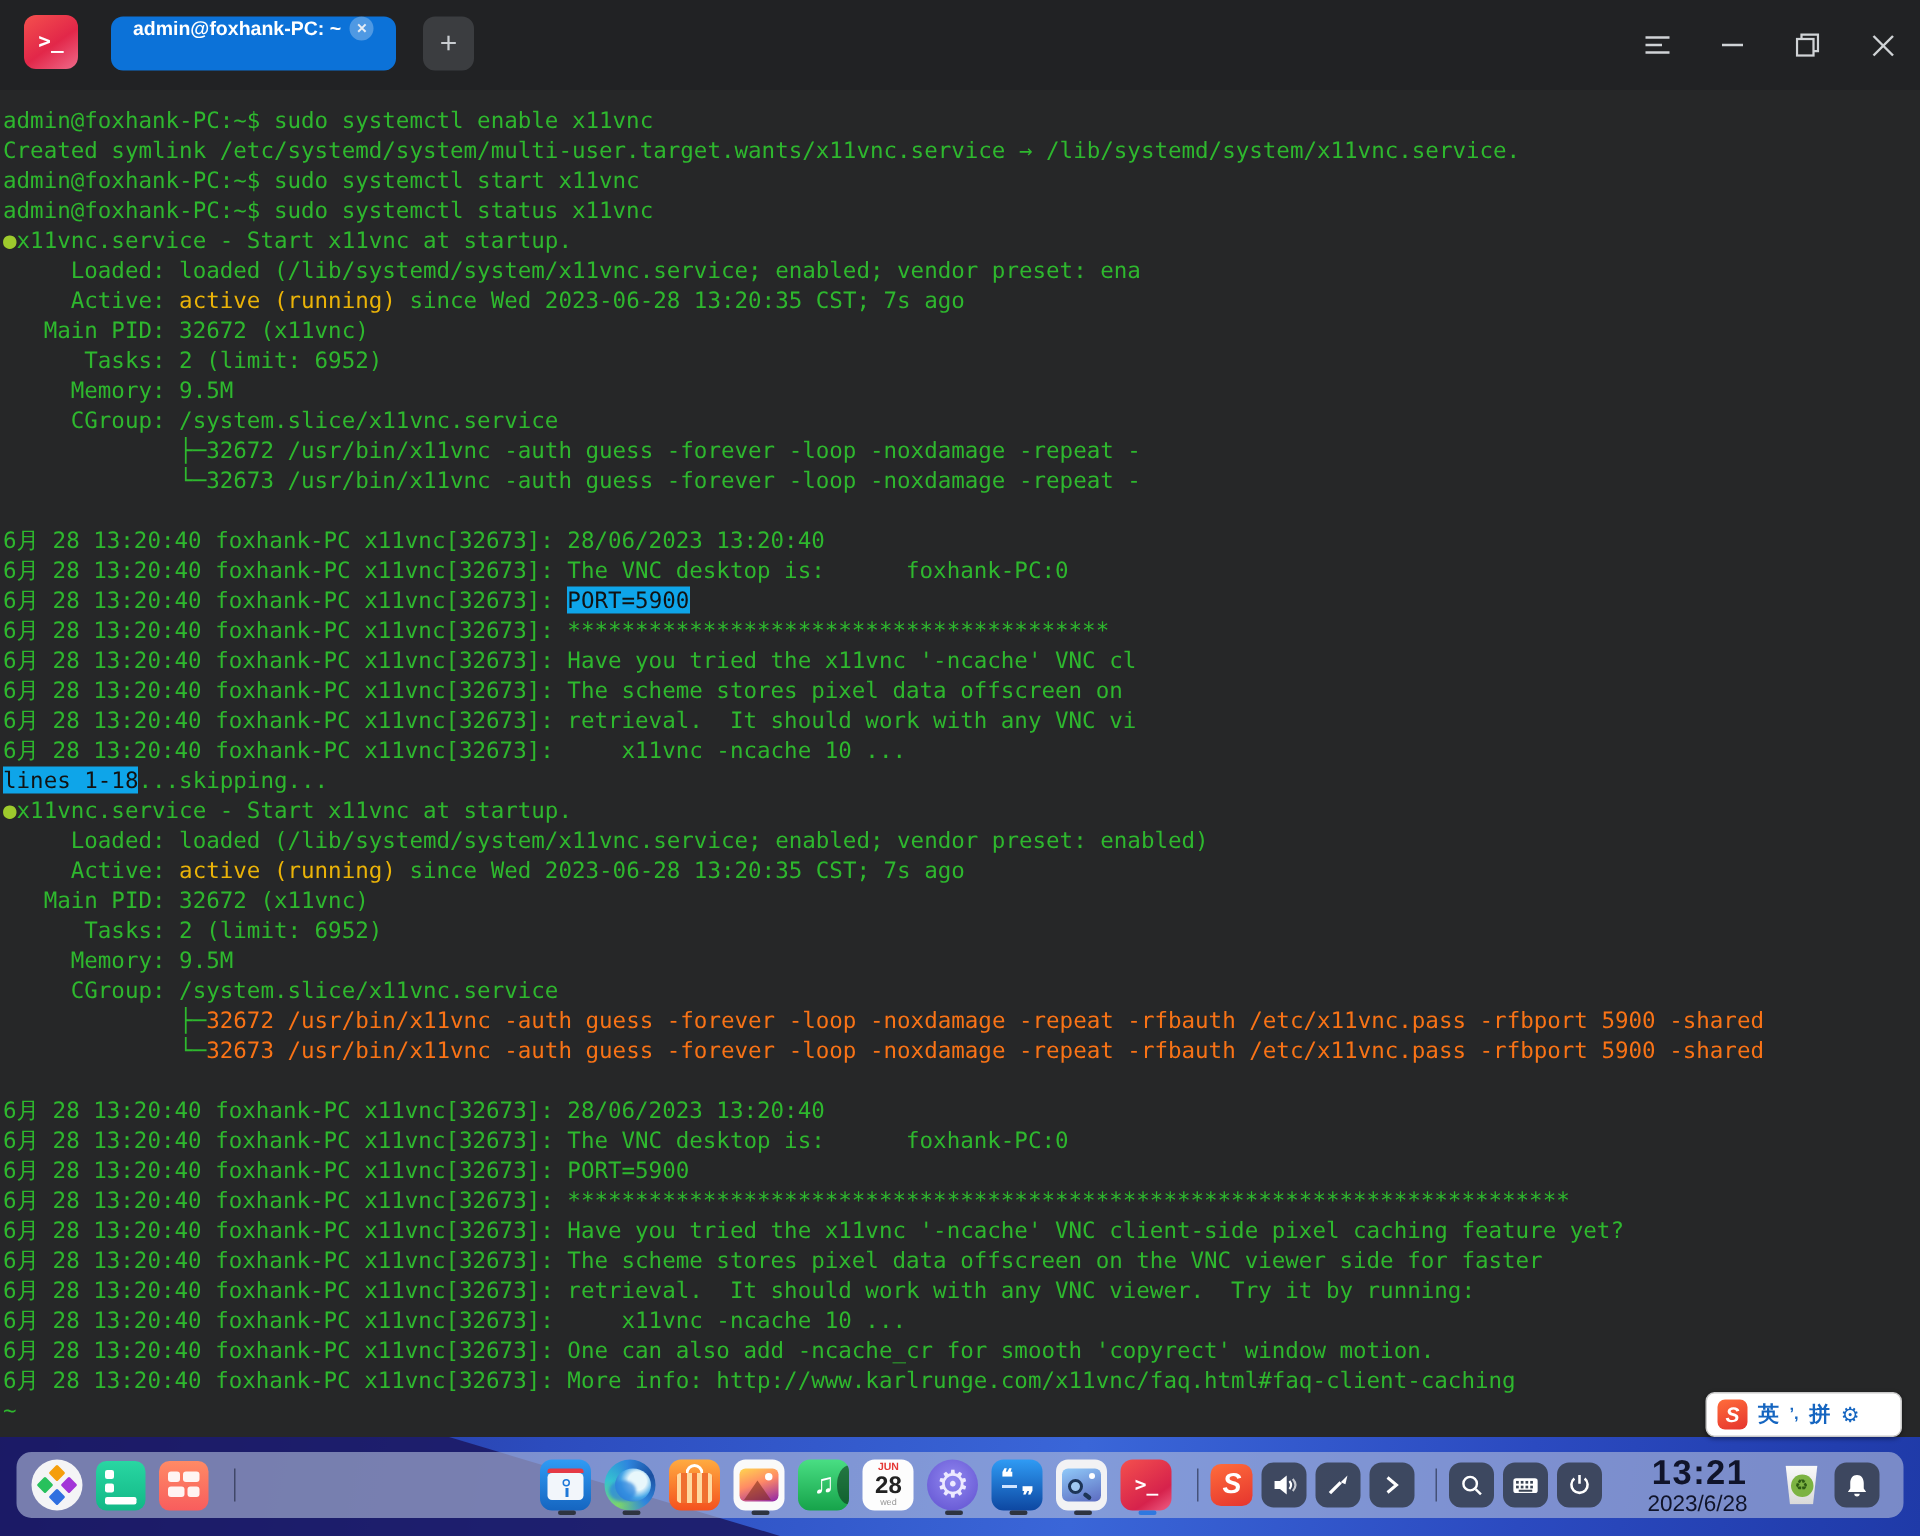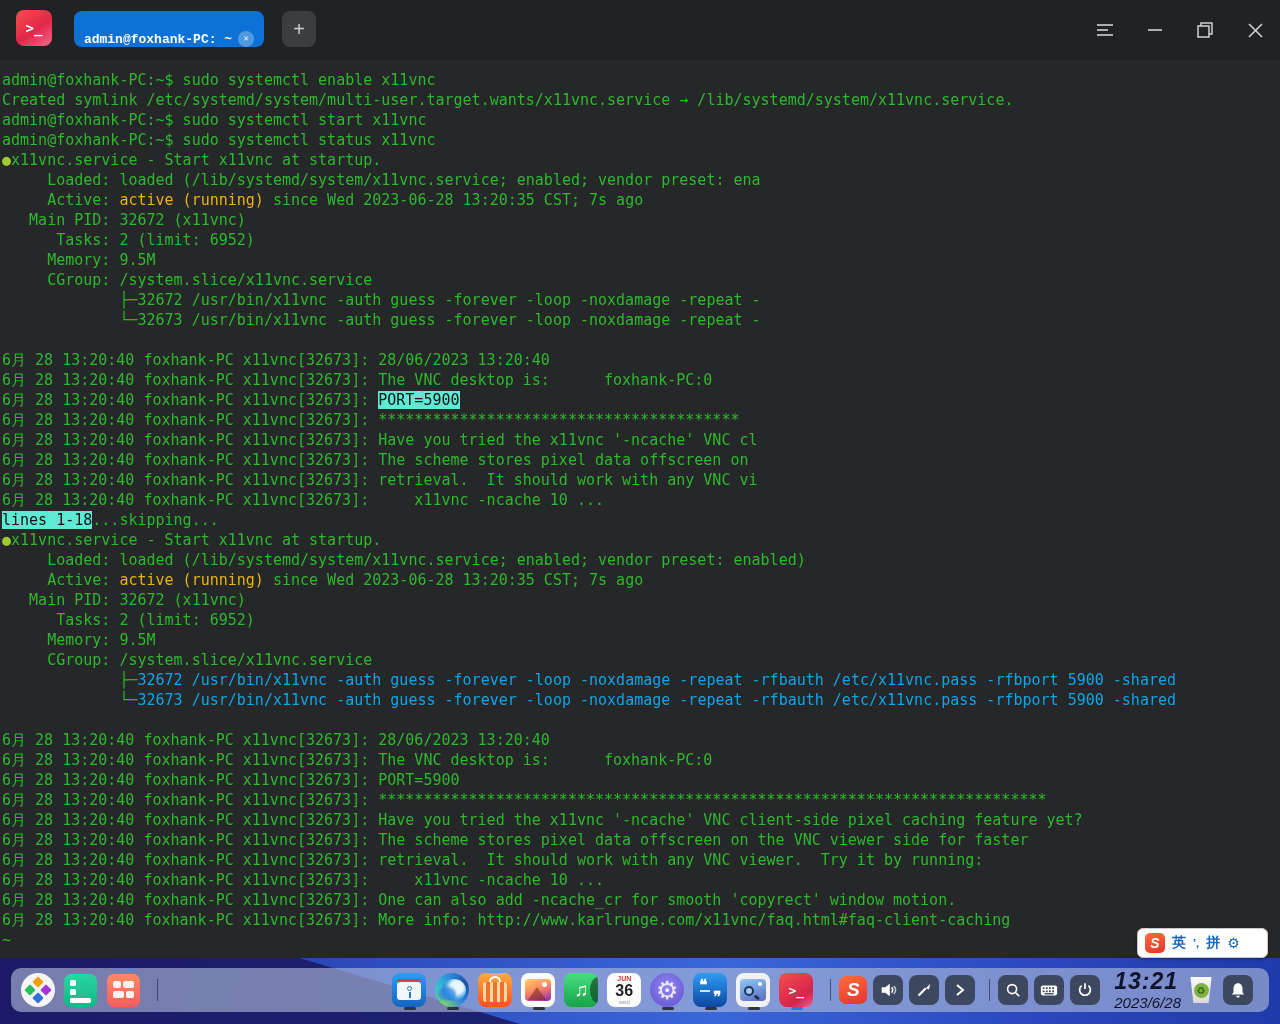--- a/index.html
+++ b/index.html
@@ -11,38 +11,38 @@
             background:#1b1760; clip-path:polygon(0 0,55% 0,100% 100%,0 100%); opacity:.85; }
 
   
   .window { position:absolute; left:0; top:0; width:1280px; height:958px; background:#262728; }
   .titlebar { position:relative; height:60px; background:#212224; display:flex; align-items:center; }
   .app-logo { position:absolute; left:16px; top:10px; width:36px; height:36px; border-radius:8px;
             background:linear-gradient(145deg,#f4504d 0%,#e22749 55%,#ef6a8a 100%);
             display:flex; align-items:center; justify-content:center;
             color:#fff; font-family:"DejaVu Sans Mono",monospace; font-weight:bold; font-size:14px; }
   .tab { position:absolute; left:74px; top:11px; width:190px; height:36px; background:#0c72d8; border-radius:8px;
-            display:flex; align-items:flex-end; justify-content:center; gap:6px; color:#fff; font-size:13px; font-weight:bold;font-family:Liberation Mono, monospace; }
+            display:flex; align-items:flex-start; justify-content:center; gap:6px; color:#fff; font-size:13px; font-weight:bold; }
   .tab-close { width:16px; height:16px; border-radius:50%; background:rgba(255,255,255,.28); color:#e8eef5;
             font-size:9px; line-height:16px; text-align:center; }
   .newtab { position:absolute; left:282px; top:11px; width:34px; height:36px; background:#3b3d40; border-radius:8px;
             color:#c9cdd1; font-size:20px; font-weight:300; display:flex; align-items:center; justify-content:center; }
   .winctl { position:absolute; right:0; top:0; height:60px; display:flex; align-items:center; }
   .winbtn { width:50px; height:40px; display:flex; align-items:center; justify-content:center; }
   .winbtn svg { stroke:#d0d3d6; }
 
   
   .term { padding:10px 0 0 2px; font-family:"DejaVu Sans Mono",monospace; font-size:15px; line-height:20px;
           white-space:pre; letter-spacing:0; }
   .tl { height:20px; }
   .c-g { color:#2eb82e; }
   .c-o { color:#eab308; }
   .c-d { color:#9ecb2d; }
-  .c-w { color:#0ea5e9; }
-  .c-h { background:#5eead4; color:#121212; }
+  .c-w { color:#f97316; }
+  .c-h { background:#0ea5e9; color:#121212; }
 
   
   .ime { position:absolute; left:1137px; top:928px; width:131px; height:30px; background:#fff; border:1px solid #c9c9c9;
          border-radius:6px; display:flex; align-items:center; gap:7px; padding:0 7px; box-shadow:0 1px 3px rgba(0,0,0,.4); }
   .ime-logo { width:20px; height:20px; border-radius:5px; background:linear-gradient(160deg,#ff6d3b,#e5342e);
          color:#fff; font-weight:bold; font-size:14px; display:flex; align-items:center; justify-content:center;
          font-style:italic; }
   .ime-txt { color:#1565c0; font-weight:bold; font-size:14px; }
   .ime-punct { color:#1565c0; font-weight:bold; font-size:11px; }
   .ime-gear { color:#1565c0; font-size:14px; }
@@ -141,21 +141,21 @@
         display:flex; align-items:center; justify-content:center; }
 
   
   .tray { display:flex; align-items:center; }
   .tray-sq { width:30px; height:30px; border-radius:8px; background:rgba(52,62,80,.88);
         display:flex; align-items:center; justify-content:center; margin-right:6px; }
   .tray-sq svg { display:block; }
   .ic-sogou { width:28px; height:28px; border-radius:7px; background:linear-gradient(160deg,#ff6d3b,#e5342e);
         color:#fff; font-weight:bold; font-size:19px; font-style:italic; display:flex; align-items:center;
         justify-content:center; margin-right:6px; }
-  .clock { text-align:left; color:#10142a; margin:0 8px; line-height:1;font-style:italic; }
+  .clock { text-align:right; color:#10142a; margin:0 24px; line-height:1; }
   .clock .t { font-size:23px; font-weight:bold; letter-spacing:1px; }
   .clock .d { font-size:15px; margin-top:2px; }
   .ic-trash { width:24px; height:26px; background:linear-gradient(180deg,#fafafa,#d9d9d9);
         clip-path:polygon(6% 0,94% 0,82% 100%,18% 100%); position:relative; margin-right:10px;
         display:flex; align-items:center; justify-content:center; }
   .ic-trash .rec { width:15px; height:15px; border-radius:50%; background:#7cb342; color:#2e5b14; font-size:10px;
         display:flex; align-items:center; justify-content:center; }
 </style>
 </head>
 <body>
@@ -264,21 +264,21 @@
       <span class="ind"></span>
     </div>
     <div class="dk">
       <div class="appic ic-music">
           <span>♫</span>
         </div>
     </div>
     <div class="dk">
       <div class="appic ic-cal">
         <span class="mon">JUN</span>
-        <span class="day">36</span>
+        <span class="day">28</span>
         <span class="wd">wed</span>
       </div>
     </div>
     <div class="dk">
       <div class="appic ic-cc">
           <span>⚙</span>
         </div>
       <span class="ind"></span>
     </div>
     <div class="dk">

